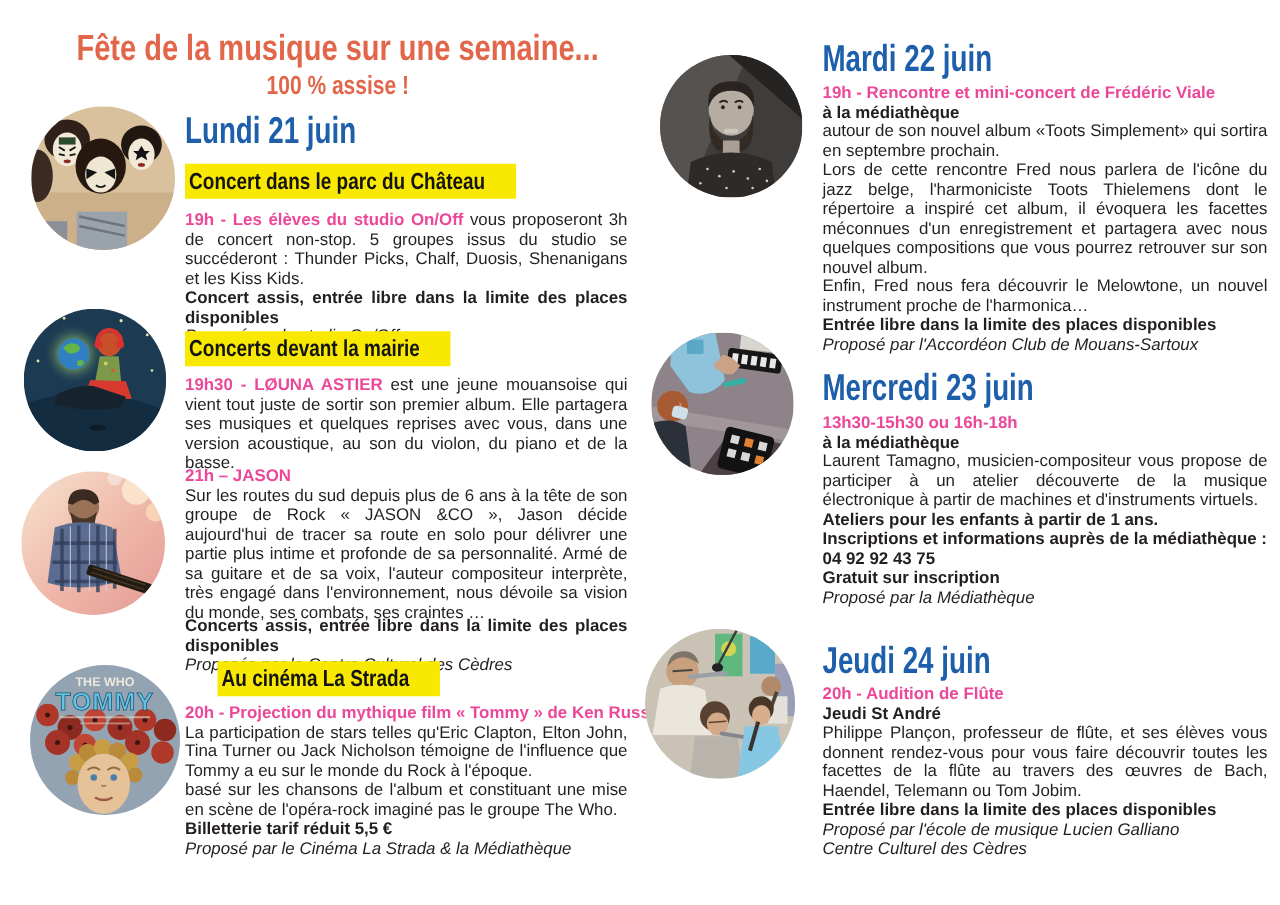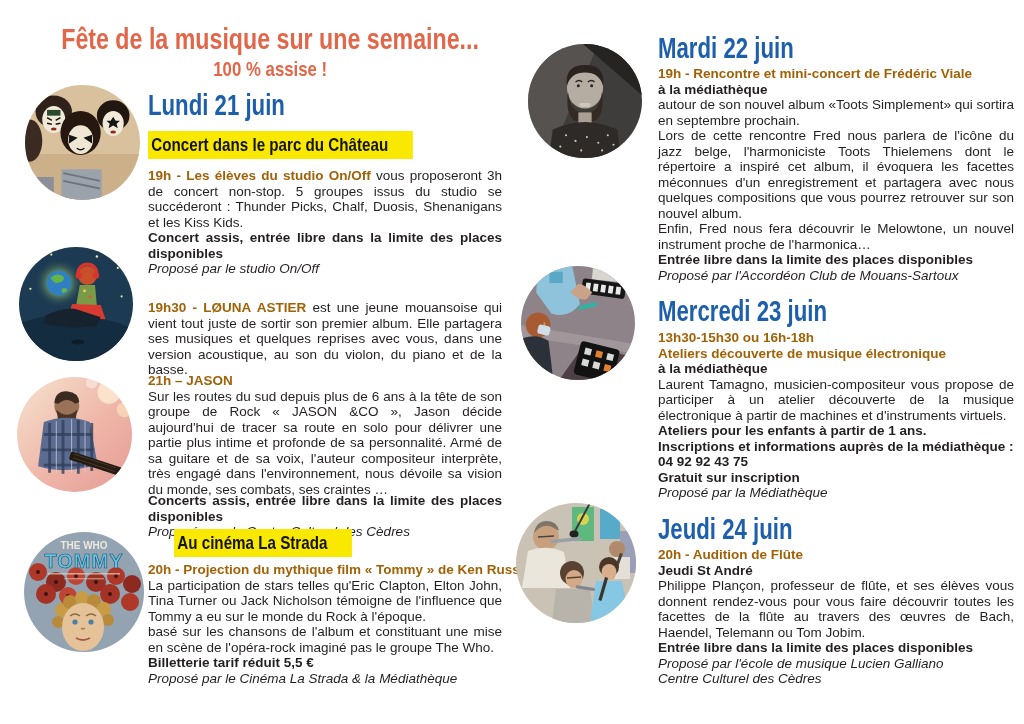--- a/index.html
+++ b/index.html
@@ -13,21 +13,21 @@
             white-space:nowrap;transform:scaleX(0.8);transform-origin:center top;}
 
   .day{display:inline-block;color:#1d5fab;font-weight:bold;font-size:30px;line-height:30px;
        white-space:nowrap;transform:scaleX(0.74);transform-origin:left top;}
 
   .hl{display:inline-block;background:#f9e900;color:#141414;font-weight:bold;font-size:18.5px;
       line-height:19px;padding:4px 30px 5px 4px;white-space:nowrap;
       transform:scaleX(0.82);transform-origin:left top;}
 
   .para{font-size:13.5px;line-height:15.5px;text-align:justify;}
-  .lead{color:#a16207;font-weight:bold;}
+  .lead{color:#ec4899;font-weight:bold;}
   .leadline{display:block;white-space:nowrap;}
   .b{font-weight:bold;}
   .i{font-style:italic;}
   .blk{display:block;}
 
   .photo{position:absolute;border-radius:50%;overflow:hidden;}
   .photo svg{display:block;width:100%;height:100%;}
 </style>
 </head>
 <body>
@@ -177,20 +177,23 @@
   <div class="abs" style="left:148px;top:131px;">
     <span class="hl">Concert dans le parc du Château</span>
   </div>
 
   <div class="abs para" style="left:148px;top:168px;width:354px;">
     <span class="lead">19h - Les élèves du studio On/Off</span><span> vous proposeront 3h de concert non-stop. 5 groupes issus du studio se succéderont : Thunder Picks, Chalf, Duosis, Shenanigans et les Kiss Kids.</span>
     <div class="b">Concert assis, entrée libre dans la limite des places disponibles</div>
     <div class="i">Proposé par le studio On/Off</div>
   </div>
 
+  <div class="abs" style="left:148px;top:265px;">
+    <span class="hl">Concerts devant la mairie</span>
+  </div>
 
   <div class="abs para" style="left:148px;top:300px;width:354px;">
     <span class="lead">19h30 - LØUNA ASTIER</span><span> est une jeune mouansoise qui vient tout juste de sortir son premier album. Elle partagera ses musiques et quelques reprises avec vous, dans une version acoustique, au son du violon, du piano et de la basse.</span>
   </div>
 
   <div class="abs para" style="left:148px;top:373px;width:354px;">
     <span class="lead leadline">21h – JASON</span>
     <span>Sur les routes du sud depuis plus de 6 ans à la tête de son groupe de Rock « JASON &amp;CO », Jason décide aujourd'hui de tracer sa route en solo pour délivrer une partie plus intime et profonde de sa personnalité. Armé de sa guitare et de sa voix, l'auteur compositeur interprète, très engagé dans l'environnement, nous dévoile sa vision du monde, ses combats, ses craintes …</span>
   </div>
 
@@ -315,21 +318,20 @@
     <div class="b">Entrée libre dans la limite des places disponibles</div>
     <div class="i">Proposé par l'Accordéon Club de Mouans-Sartoux</div>
   </div>
 
   <div class="abs" style="left:658px;top:296px;">
     <span class="day">Mercredi 23 juin</span>
   </div>
 
   <div class="abs para" style="left:658px;top:330px;width:356px;">
     <span class="lead leadline">13h30-15h30 ou 16h-18h</span>
-    <span class="lead leadline">Ateliers découverte de musique électronique</span>
     <span class="b blk">à la médiathèque</span>
     <span class="blk">Laurent Tamagno, musicien-compositeur vous propose de participer à un atelier découverte de la musique électronique à partir de machines et d'instruments virtuels.</span>
     <div class="b">Ateliers pour les enfants à partir de 1 ans.</div>
     <div class="b">Inscriptions et informations auprès de la médiathèque :</div>
     <div class="b">04 92 92 43 75</div>
     <div class="b">Gratuit sur inscription</div>
     <div class="i">Proposé par la Médiathèque</div>
   </div>
 
   <div class="abs" style="left:658px;top:514px;">

